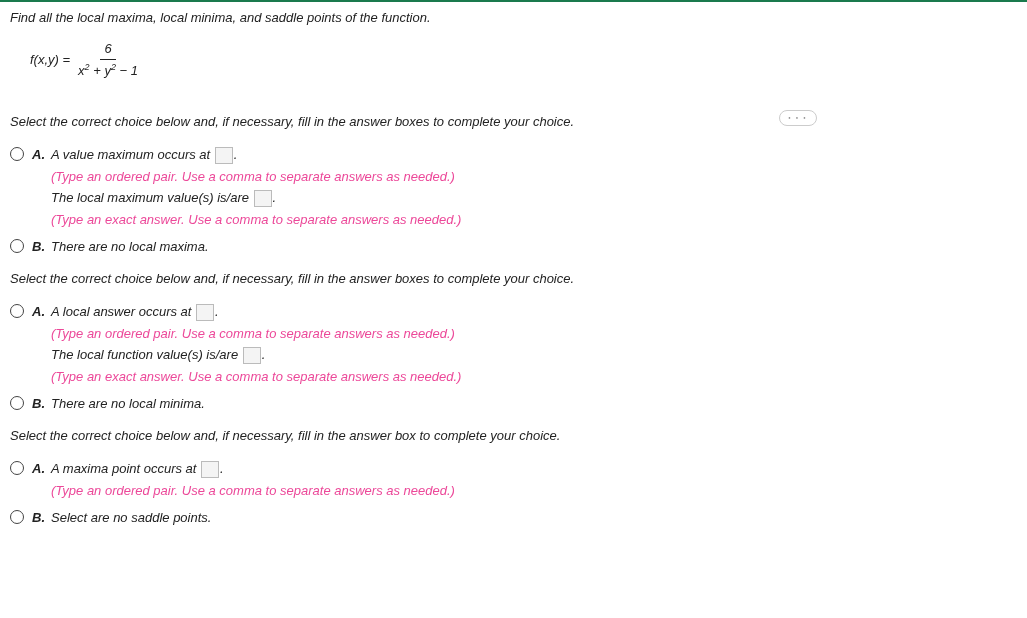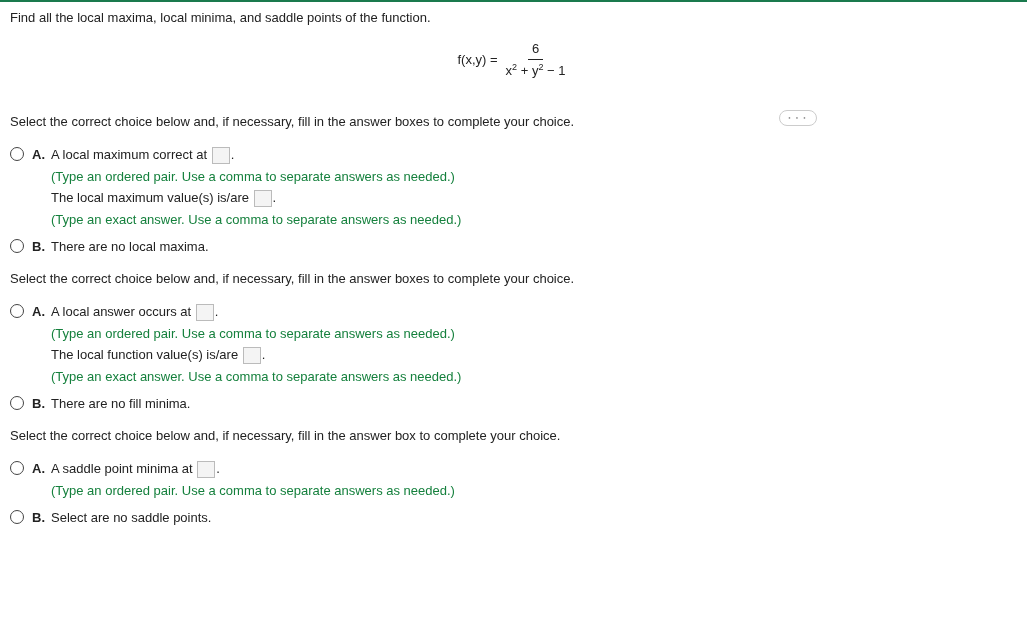--- a/index.html
+++ b/index.html
@@ -22,21 +22,20 @@
   }
   .question-text {
     margin-bottom: 8px;
   }
   .formula-block {
     margin: 10px 20px 30px 20px;
   }
   .fraction-outer {
     display: flex;
     align-items: center;
-    justify-content: center;
   }
   .fraction-lhs {
     margin-right: 4px;
   }
   .fraction {
     display: inline-flex;
     flex-direction: column;
     align-items: center;
     vertical-align: middle;
   }
@@ -102,24 +101,25 @@
   .input-box {
     display: inline-block;
     width: 16px;
     height: 15px;
     border: 1px solid #bbb;
     background: #f4f4f4;
     vertical-align: middle;
     margin: 0 1px;
   }
   .hint {
-    color: #15803d;
+    color: #ec4899;
   }
   .wrapper {
     position: relative;
+    font-style: italic;
   }
 </style>
 </head>
 <body>
 
 <div class="wrapper">
 <div class="top-border"></div>
 <div class="content">
 
   <div class="question-text">Find all the local maxima, local minima, and saddle points of the function.</div>
@@ -141,21 +141,21 @@
       </div>
 
   <div class="section">
     <div class="section-prompt">Select the correct choice below and, if necessary, fill in the answer boxes to complete your choice.</div>
 
     <div class="option-row">
       <div class="radio"></div>
       <div class="opt-label">A.</div>
       <div class="opt-body">
         <div class="line">
-          <span>A local maximum correct at </span><span class="input-box"></span><span>.</span>
+          <span>A value maximum occurs at </span><span class="input-box"></span><span>.</span>
         </div>
         <div class="line hint">(Type an ordered pair. Use a comma to separate answers as needed.)</div>
         <div class="line">
           <span>The local maximum value(s) is/are </span><span class="input-box"></span><span>.</span>
         </div>
         <div class="line hint">(Type an exact answer. Use a comma to separate answers as needed.)</div>
       </div>
     </div>
 
     <div class="option-row">
@@ -182,34 +182,34 @@
           <span>The local function value(s) is/are </span><span class="input-box"></span><span>.</span>
         </div>
         <div class="line hint">(Type an exact answer. Use a comma to separate answers as needed.)</div>
       </div>
     </div>
 
     <div class="option-row">
       <div class="radio"></div>
       <div class="opt-label">B.</div>
       <div class="opt-body">
-        <div class="line">There are no fill minima.</div>
+        <div class="line">There are no local minima.</div>
       </div>
     </div>
   </div>
 
   <div class="section" style="margin-top:10px">
     <div class="section-prompt">Select the correct choice below and, if necessary, fill in the answer box to complete your choice.</div>
 
     <div class="option-row">
       <div class="radio"></div>
       <div class="opt-label">A.</div>
       <div class="opt-body">
         <div class="line">
-          <span>A saddle point minima at </span><span class="input-box"></span><span>.</span>
+          <span>A maxima point occurs at </span><span class="input-box"></span><span>.</span>
         </div>
         <div class="line hint">(Type an ordered pair. Use a comma to separate answers as needed.)</div>
       </div>
     </div>
 
     <div class="option-row">
       <div class="radio"></div>
       <div class="opt-label">B.</div>
       <div class="opt-body">
         <div class="line">Select are no saddle points.</div>

